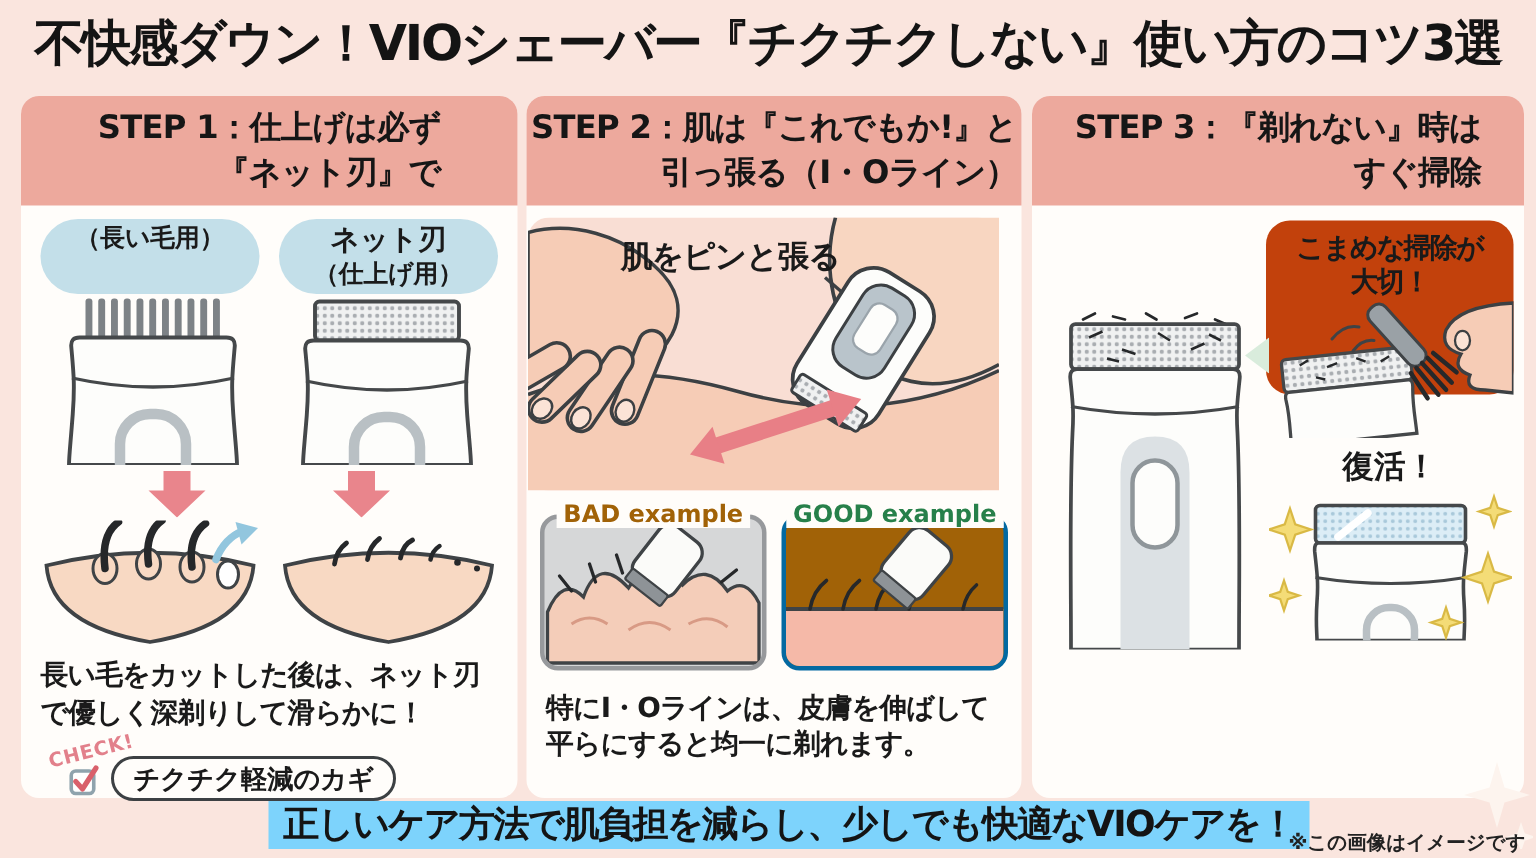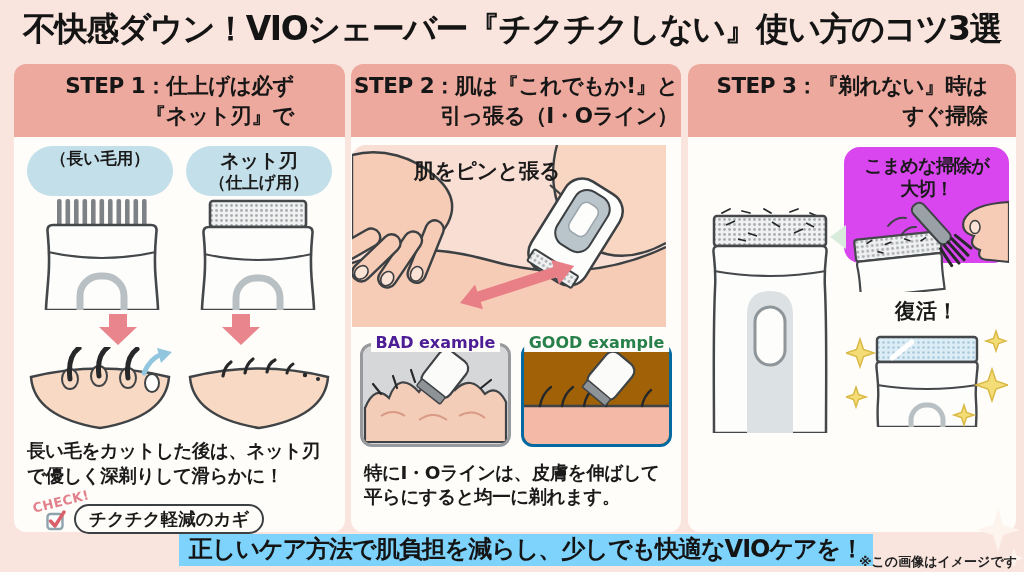--- a/index.html
+++ b/index.html
@@ -73,29 +73,29 @@
   }
   .example-row { display:flex; justify-content:center; gap:10px; margin-top:12px; }
   .example-box { position:relative; width:151px; height:104px; border-radius:12px; }
   .example-box.bad  { border:3px solid #97999c; background:#d6d7d8; }
   .example-box.good { border:3px solid #0369a1; background:#a16207; }
   .example-label {
     position:absolute; top:-13px; left:50%; transform:translateX(-50%);
     background:#fffdfa; padding:0 5px; white-space:nowrap;
     font-size:16px; font-weight:bold;
   }
-  .example-box.bad  .example-label { color:#4c1d95; }
+  .example-box.bad  .example-label { color:#a16207; }
   .example-box.good .example-label { color:#27804a; }
   .example-box svg { position:absolute; left:0; top:0; border-radius:9px; }
 
   
   .pill-gray  { position:absolute; left:12px; top:12px; width:136px; background:#c9cdd0; }
   .green-bubble {
     position:absolute; right:7px; top:10px; width:165px; height:116px;
-    background:#d946ef; border-radius:16px;
+    background:#c2410c; border-radius:16px;
   }
   .green-bubble-label {
     margin-top:7px; text-align:center;
     font-size:18.5px; font-weight:bold; line-height:1.25; letter-spacing:-1px;
   }
   .green-tail { position:absolute; left:-14px; top:78px; }
   .dirty-shaver { position:absolute; left:14px; top:70px; }
   .revival-wrap { position:absolute; right:7px; top:160px; width:165px; text-align:center; }
   .revival-label { font-size:21px; font-weight:bold; }
   .step3-body { position:absolute; left:14px; top:300px; right:6px; }

